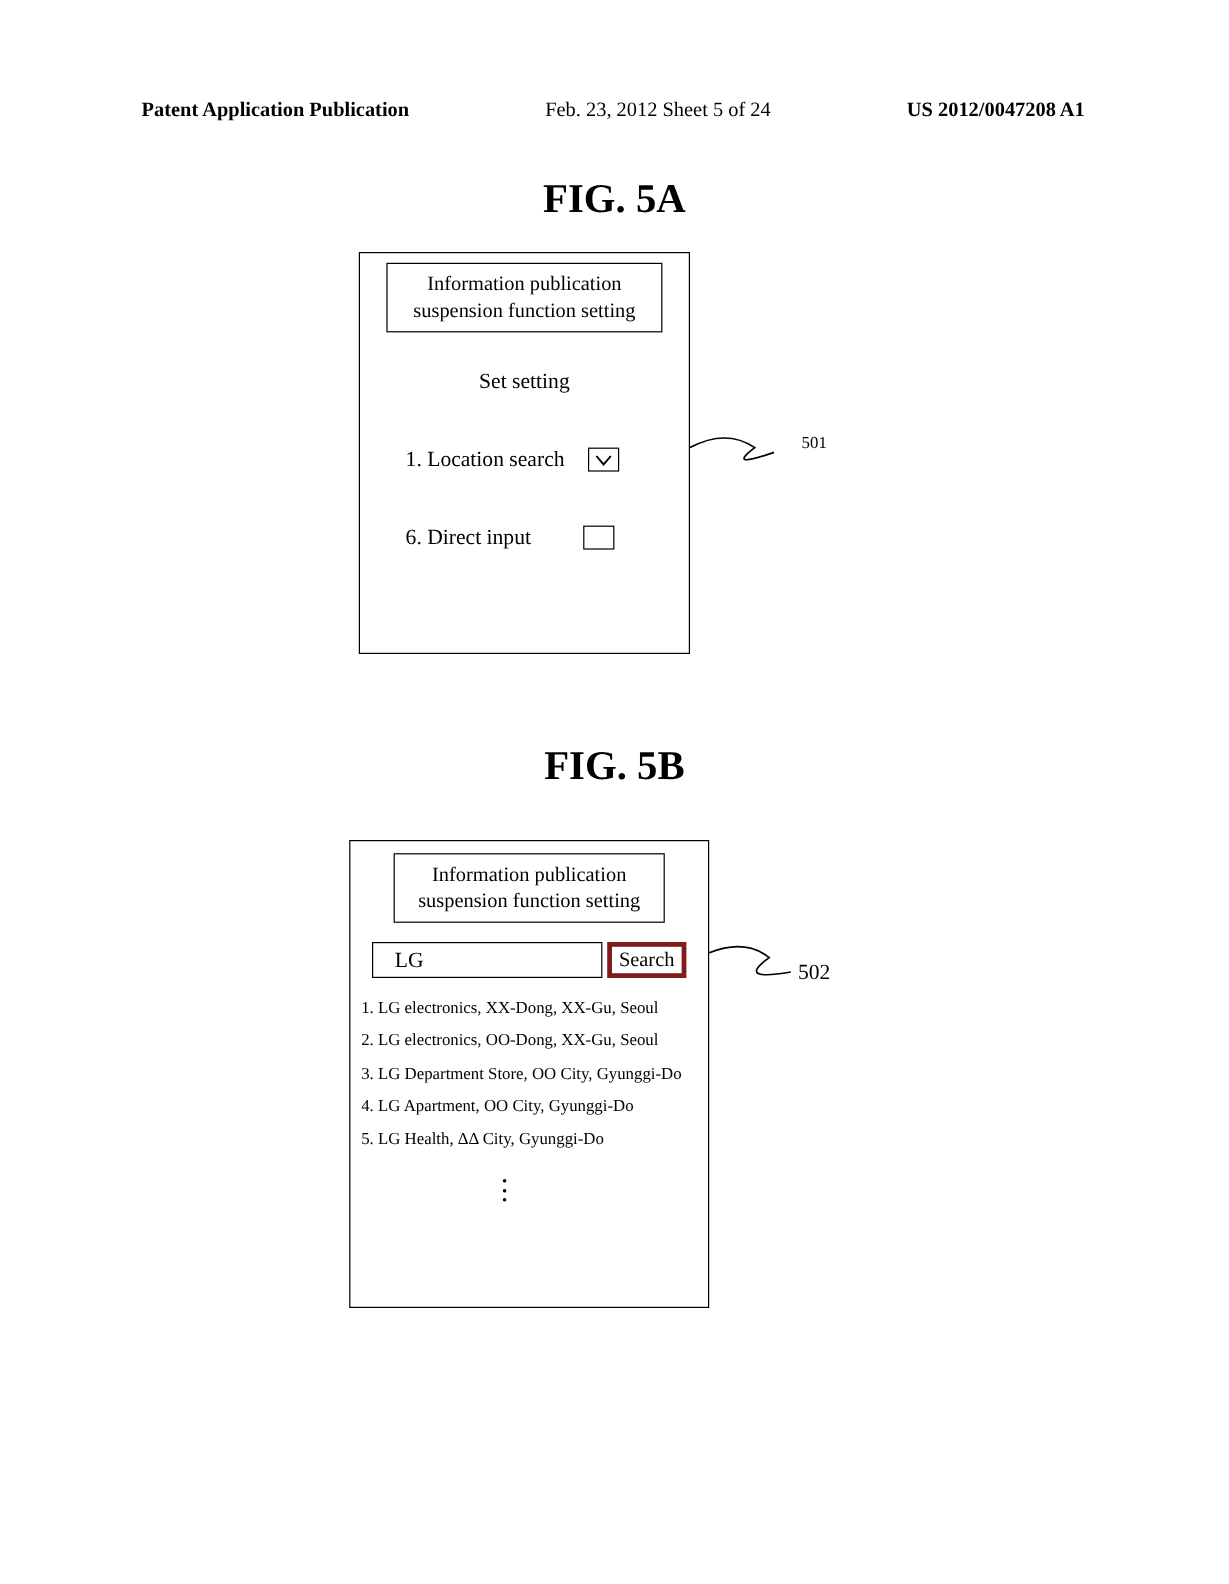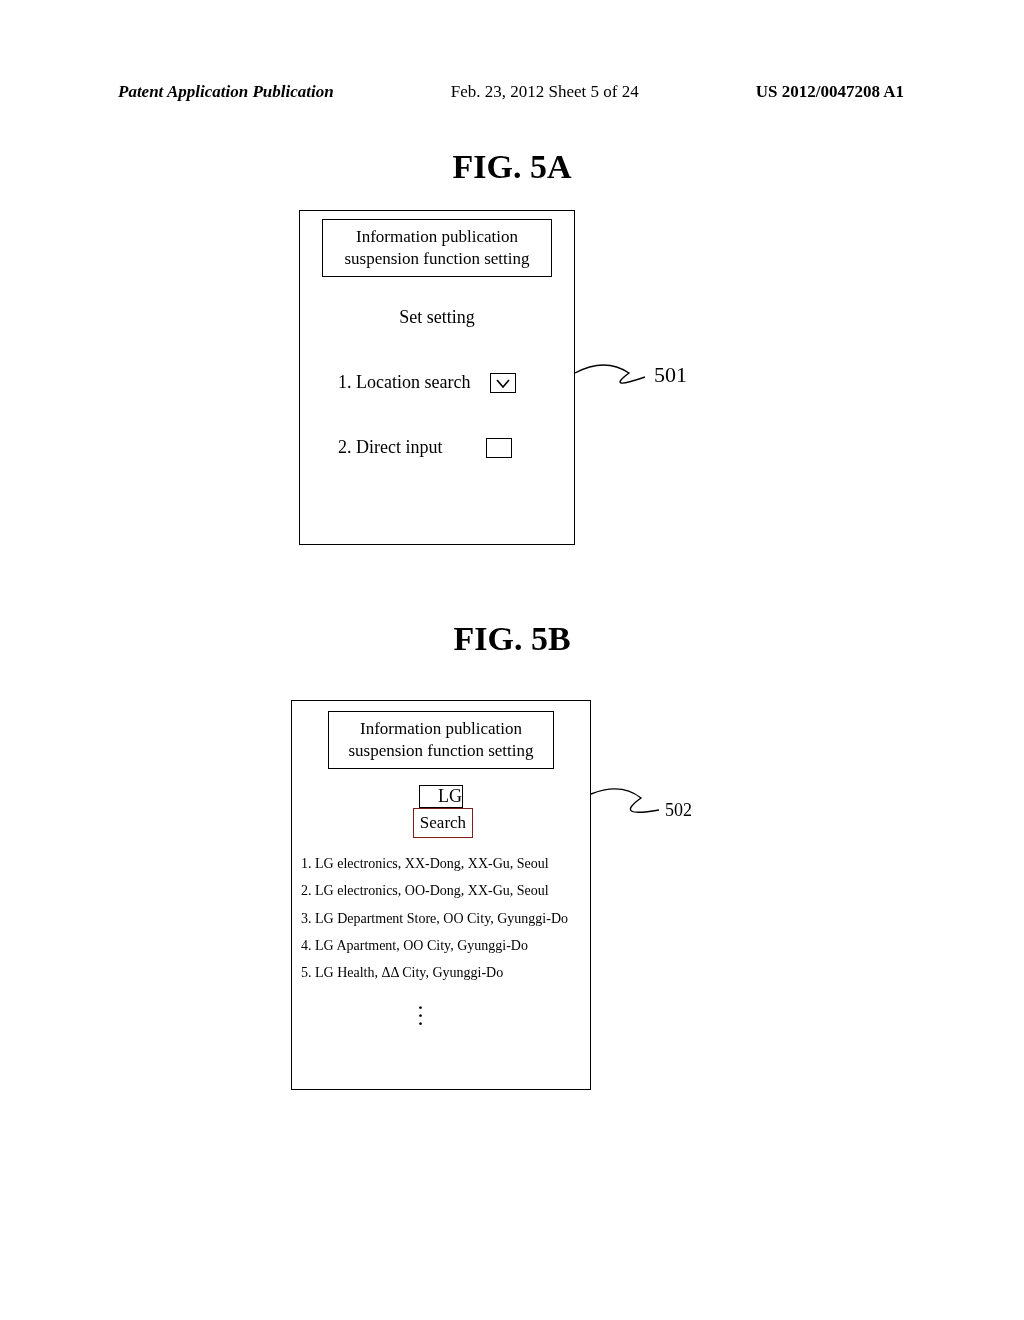--- a/index.html
+++ b/index.html
@@ -12,21 +12,21 @@
     }
     .header {
       position: absolute;
       top: 82px;
       left: 118px;
       right: 120px;
       display: flex;
       justify-content: space-between;
       font-size: 17px;
     }
-    .header .left { font-weight: bold; font-style: italic; }
+    .header .left { font-weight: bold; }
     .header .middle { font-weight: normal; }
     .header .right { font-weight: bold; }
     .figure-label {
       font-family: "Times New Roman", Times, serif;
       font-size: 34px;
       font-weight: bold;
       text-align: center;
       position: absolute;
       left: 0;
       right: 0;
@@ -79,22 +79,22 @@
     
     .ref501-svg {
       position: absolute;
       top: 363px;
       left: 575px;
       overflow: visible;
     }
     .ref501-label {
       position: absolute;
       top: 362px;
-      left: 654px;
-      font-size: 22px;
+      left: 668px;
+      font-size: 14px;
     }
 
     
     .screen-b {
       position: absolute;
       top: 700px;
       left: 291px;
       width: 300px;
       height: 390px;
       border: 1.2px solid #000;
@@ -105,33 +105,32 @@
       border: 1px solid #000;
       text-align: center;
       font-size: 17px;
       line-height: 1.3;
       padding: 6px 4px;
     }
     .search-bar {
       display: flex;
       align-items: center;
       margin: 16px 18px 12px 18px;
-      flex-direction: column;
     }
     .search-input {
       flex: 1;
       border: 1px solid #000;
       height: 30px;
       font-size: 18px;
       padding-left: 18px;
       display: flex;
       align-items: center;
     }
     .search-button {
-      border: 1px solid #7f1d1d;
+      border: 4px solid #7f1d1d;
       margin-left: 4px;
       height: 30px;
       font-size: 17px;
       padding: 0 6px;
       display: flex;
       align-items: center;
     }
     .result-list {
       margin-top: 6px;
       padding-left: 9px;
@@ -184,21 +183,21 @@
   <div class="set-location">Set setting</div>
   <div class="row">
     <span class="label">1. Location search</span>
     <span class="check-box">
       <svg width="18" height="14">
         <path d="M3 4 L9 11 L15 4" stroke="#000" stroke-width="1.6" fill="none"></path>
       </svg>
     </span>
   </div>
   <div class="row">
-    <span class="label">2. Direct input</span>
+    <span class="label">6. Direct input</span>
     <span class="check-box" style="margin-left:32px;"></span>
   </div>
 </div>
 
 <svg class="ref501-svg" width="75" height="30">
   <path d="M0 10 Q 30 -6 54 10 Q 30 28 70 14" stroke="#000" stroke-width="1.4" fill="none"></path>
 </svg>
 <div class="ref501-label">501</div>
 
 <div class="figure-label fig-label-b">FIG. 5B</div>

